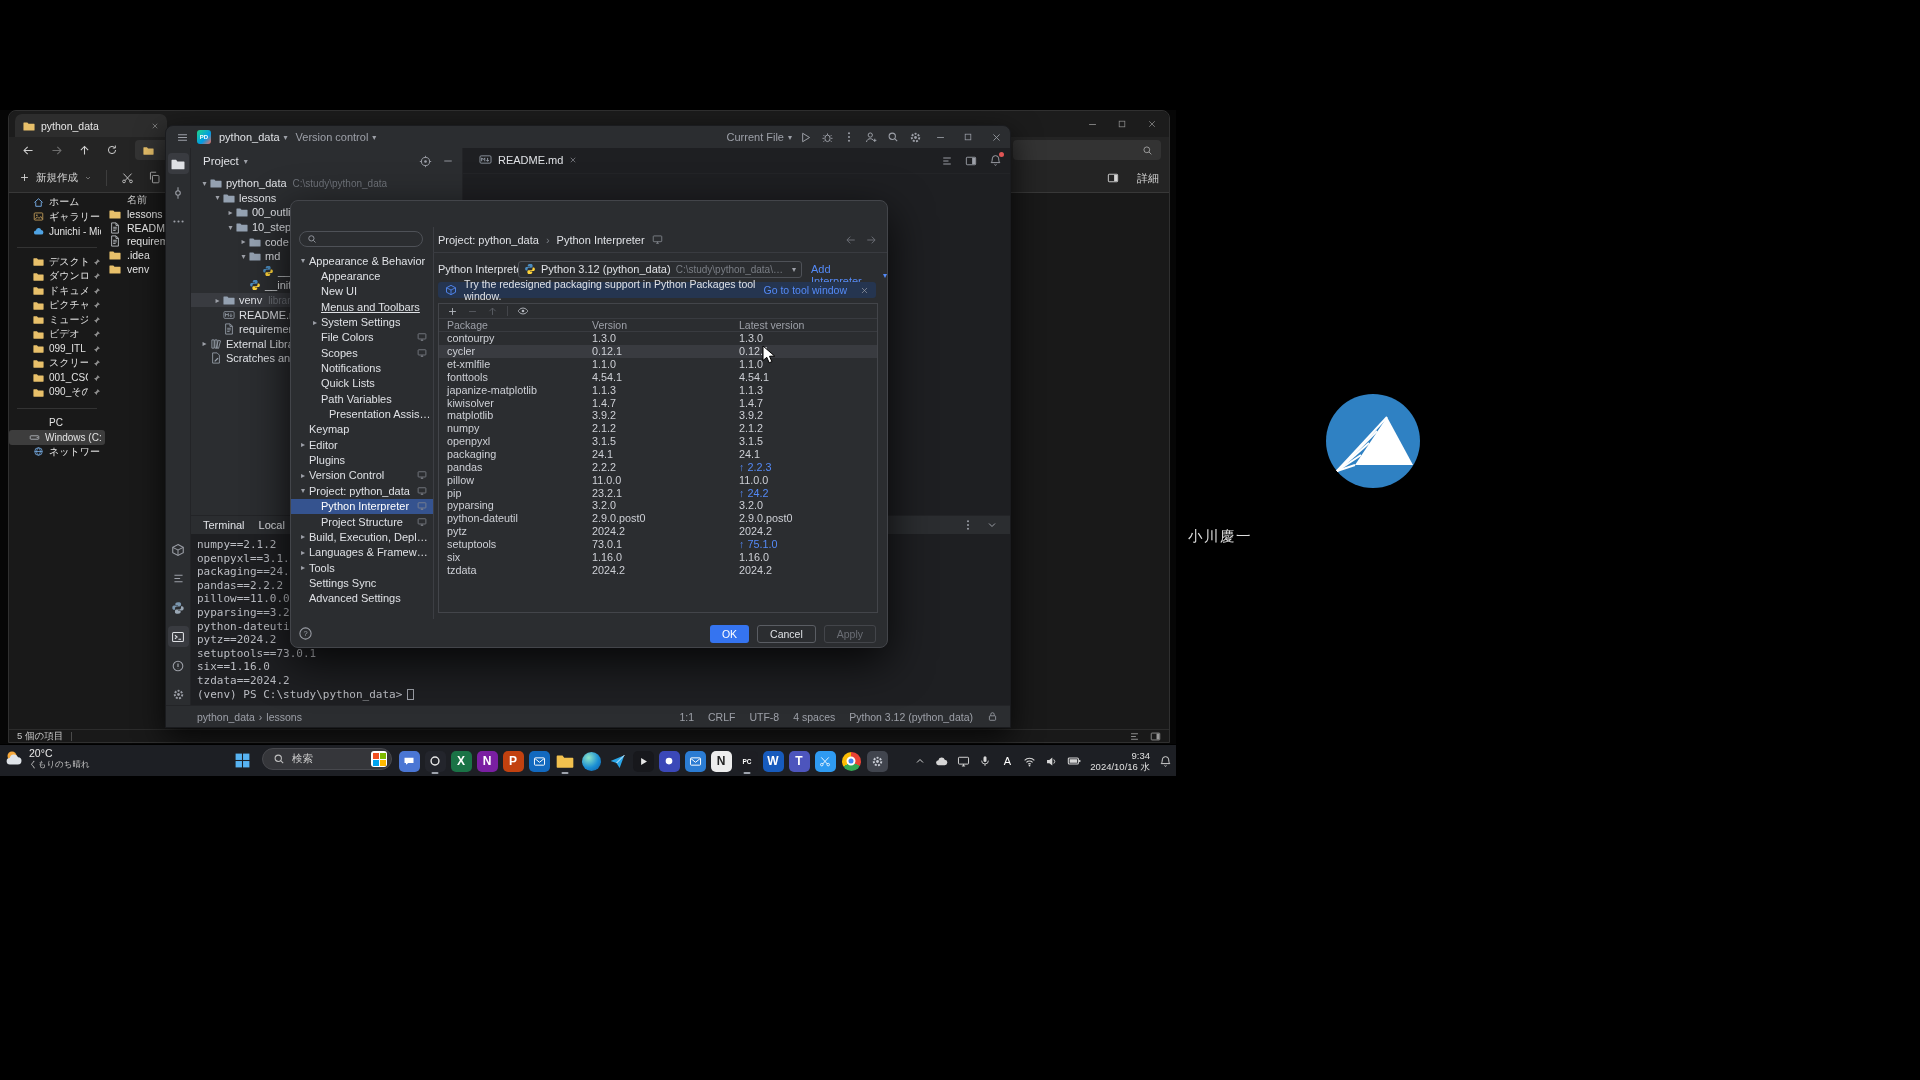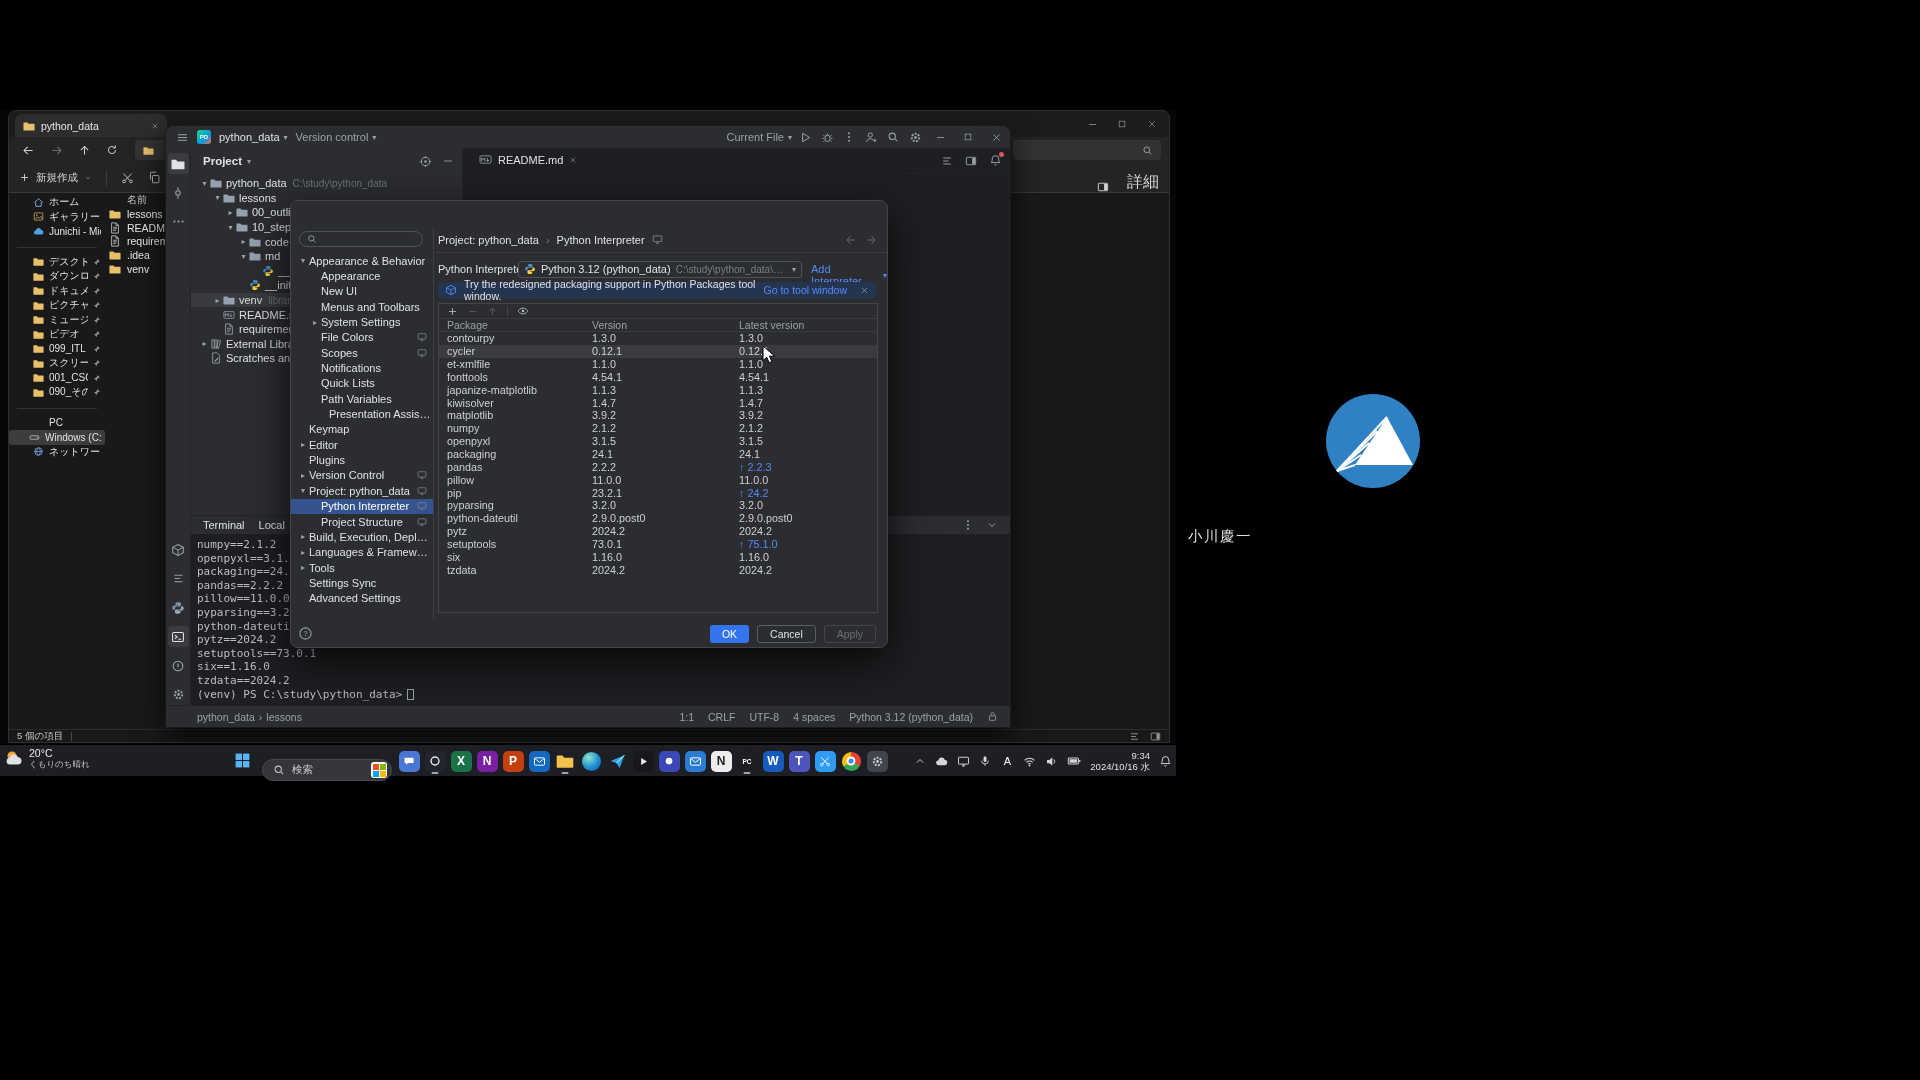--- a/index.html
+++ b/index.html
@@ -21,21 +21,21 @@
 .win-btn{width:30px;height:100%;display:flex;align-items:center;justify-content:center}
 .ex-addr{position:absolute;left:0;top:26px;width:100%;height:26px;background:#242424;display:flex;align-items:center;gap:10px;padding:0 10px;color:#cfcfcf}
 .ex-addr .navic{width:18px;display:flex;justify-content:center}
 .ex-addr .dim{color:#6e6e6e}
 .ex-addrfield{height:20px;width:524px;background:#333;border-radius:4px;display:flex;align-items:center;gap:6px;padding:0 8px;margin-left:4px}
 .ex-search{position:absolute;right:8px;top:29px;width:148px;height:20px;background:#333;border-radius:4px;display:flex;align-items:center;justify-content:flex-end;padding:0 8px;color:#9c9c9c}
 .ex-cmd{position:absolute;left:0;top:52px;width:100%;height:30px;background:#242424;border-bottom:1px solid #383838;display:flex;align-items:center;padding:0 10px;gap:14px;color:#d6d6d6}
 .ex-new{display:flex;align-items:center;gap:6px;font-size:10.5px}
 .ex-cmdsep{width:1px;height:16px;background:#3d3d3d}
 .ex-cmdic{color:#c2c2c2}
-.ex-details{position:absolute;right:10px;top:0;height:30px;display:flex;align-items:flex-end;gap:18px;font-size:16px;color:#d6d6d6}
+.ex-details{position:absolute;right:10px;top:0;height:30px;display:flex;align-items:center;gap:18px;font-size:11px;color:#d6d6d6}
 .ex-side{position:absolute;left:0;top:82px;width:96px;bottom:14px;padding-top:2px;overflow:hidden}
 .ex-srow{display:flex;align-items:center;gap:5px;height:14.5px;padding:0 4px 0 24px;font-size:10px;color:#e3e3e3;border-radius:3px}
 .ex-srow .lbl{flex:1;white-space:nowrap;overflow:hidden}
 .ex-srow.sel{background:#3d3d3d}
 .ex-sep{height:16px;position:relative}
 .ex-sep::after{content:"";position:absolute;left:8px;right:8px;top:8px;height:1px;background:#333}
 .ex-main{position:absolute;left:96px;top:82px;right:4px;bottom:14px}
 .ex-colhead{height:14px;font-size:10px;color:#c9c9c9;padding-left:22px;display:flex;align-items:center}
 .ex-frow{display:flex;align-items:center;gap:6px;height:13.7px;padding-left:4px;font-size:10.5px;color:#e8e8e8}
 .ex-status{position:absolute;left:0;bottom:0;width:100%;height:13px;display:flex;align-items:center;gap:8px;
@@ -51,21 +51,21 @@
 .pc-logo{width:14px;height:14px;border-radius:3px;background:linear-gradient(135deg,#21d789,#009ae5 60%,#fc6a53);display:flex;align-items:center;justify-content:center;font-size:6px;font-weight:bold;color:#fff}
 .pc-widget{color:#dfe1e5}
 .pc-widget.dim{color:#9da0a8}
 .pc-tright{margin-left:auto;display:flex;align-items:center;height:100%}
 .pc-tic{width:22px;height:100%;display:flex;align-items:center;justify-content:center;color:#9da0a8}
 .pc-stripe{position:absolute;left:0;top:22px;width:25px;bottom:22px;background:#2b2d30;border-right:1px solid #232427;display:flex;flex-direction:column;align-items:center;padding-top:5px;gap:8px}
 .pc-stripe .sic{width:21px;height:21px;display:flex;align-items:center;justify-content:center;border-radius:4px;color:#9da0a8}
 .pc-stripe .sic.active{background:#393b40;color:#dfe1e5}
 .pc-stripe .spacer{flex:1}
 .pc-project{position:absolute;left:25px;top:22px;width:272px;height:367px;background:#2b2d30;border-right:1px solid #232427}
-.pc-phead{height:26px;display:flex;align-items:center;gap:5px;padding:0 8px 0 12px;font-size:11.5px;font-weight:bold}
+.pc-phead{height:26px;display:flex;align-items:center;gap:5px;padding:0 8px 0 12px;font-size:11.5px;font-weight:normal}
 .pc-phead .hicons{margin-left:auto;display:flex;gap:10px;color:#9da0a8}
 #pc-tree{position:absolute;left:0;top:28px;right:0;bottom:0;overflow:hidden}
 .pt-row{display:flex;align-items:center;height:14.6px;font-size:11px;color:#dfe1e5;white-space:nowrap}
 .pt-row .chev{width:11px;font-size:8px;color:#9da0a8;text-align:center;flex:none}
 .pt-row .lbl{margin-left:4px}
 .pt-row .hint{margin-left:6px;font-size:10px;color:#6f737a}
 .pt-row.sel{background:#393b40}
 .pc-editor{position:absolute;left:297px;top:22px;right:0;height:367px;background:#1e1f22}
 .pc-tabs{height:26px;border-bottom:1px solid #232427;display:flex;align-items:center;padding:0 8px;background:#1e1f22}
 .pc-tab{display:flex;align-items:center;gap:6px;font-size:11px;height:100%;padding:0 8px;border-bottom:2px solid transparent}
@@ -137,21 +137,21 @@
 
 
 #cursor{position:absolute;left:762px;top:345px;z-index:10}
 
 
 #taskbar{position:absolute;left:0;top:744px;width:1176px;height:32px;background:#1d1f24;border-top:1px solid #000;z-index:6}
 .tb-weather{position:absolute;left:4px;top:2px;display:flex;align-items:center;gap:5px}
 .tb-weather .t1{font-size:10.5px;color:#e8e8e8;line-height:12px}
 .tb-weather .t2{font-size:8.5px;color:#c4c4c4;line-height:10px}
 .tb-start{position:absolute;left:234px;top:7px;color:#57b3f2}
-.tb-searchpill{position:absolute;left:262px;top:14px;width:130px;height:22px;border-radius:11px;background:#35363a;
+.tb-searchpill{position:absolute;left:262px;top:3px;width:130px;height:22px;border-radius:11px;background:#35363a;
   border:1px solid #47484d;display:flex;align-items:center;gap:7px;padding:0 4px 0 10px;color:#cfcfcf;font-size:10.5px}
 .tb-mslogo{margin-left:auto;width:16px;height:16px;border-radius:3px;background:#fff;display:grid;grid-template-columns:6px 6px;grid-template-rows:6px 6px;gap:1px;padding:1.5px}
 .tb-mslogo i{display:block}
 #tb-apps{position:absolute;left:396px;top:2px;display:flex}
 .tb-slot{width:26px;height:28px;display:flex;align-items:center;justify-content:center;position:relative}
 .tb-app{width:21px;height:21px;border-radius:5px;display:flex;align-items:center;justify-content:center;overflow:hidden}
 .tb-letter{font-size:12px;font-weight:bold;color:#fff;line-height:1}
 .tb-dash{position:absolute;bottom:1px;left:50%;transform:translateX(-50%);width:7px;height:2.5px;border-radius:2px;background:#9fa4ad}
 .tb-sphere{width:19px;height:19px;border-radius:50%;background:radial-gradient(circle at 35% 30%,#8ee6c8,#1b8fd4 55%,#0c59a4)}
 .tb-chrome{width:19px;height:19px;border-radius:50%;position:relative;background:conic-gradient(#ea4335 0 33%,#34a853 33% 66%,#fbbc05 66% 100%)}
@@ -880,21 +880,21 @@
           <span class="lbl">Appearance &amp; Behavior</span>
         </div>
         <div class="sn-row" style="padding-left: 18px;">
           <span class="chev"></span>
           <span class="lbl">Appearance</span>
         </div>
         <div class="sn-row" style="padding-left: 18px;">
           <span class="chev"></span>
           <span class="lbl">New UI</span>
         </div>
-        <div class="sn-row" style="padding-left: 18px;">
+        <div class="sn-row" style="padding-left: 18px; text-decoration: underline;">
           <span class="chev"></span>
           <span class="lbl">Menus and Toolbars</span>
         </div>
         <div class="sn-row" style="padding-left: 18px;">
           <span class="chev">▸</span>
           <span class="lbl">System Settings</span>
         </div>
         <div class="sn-row" style="padding-left: 18px;">
           <span class="chev"></span>
           <span class="lbl">File Colors</span>

